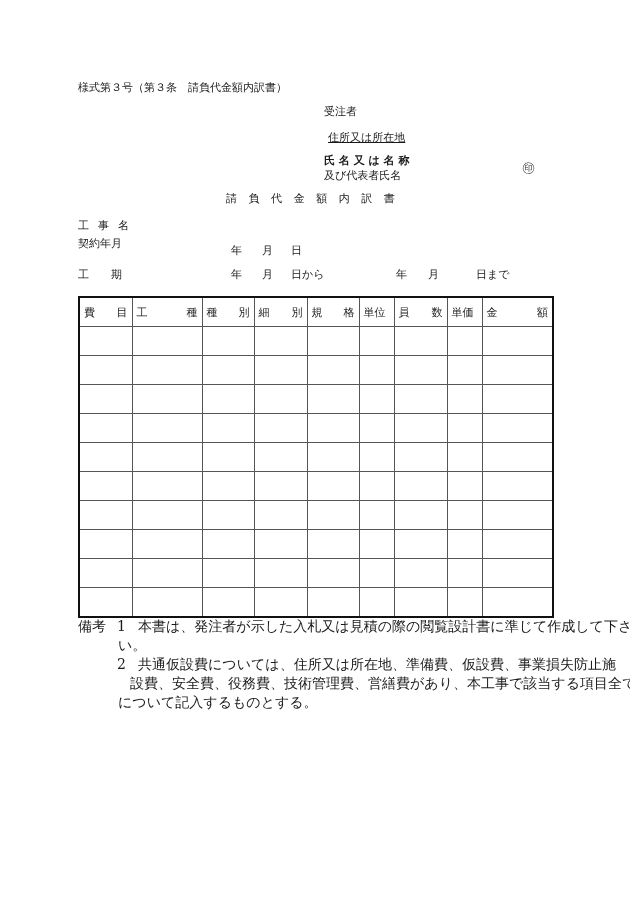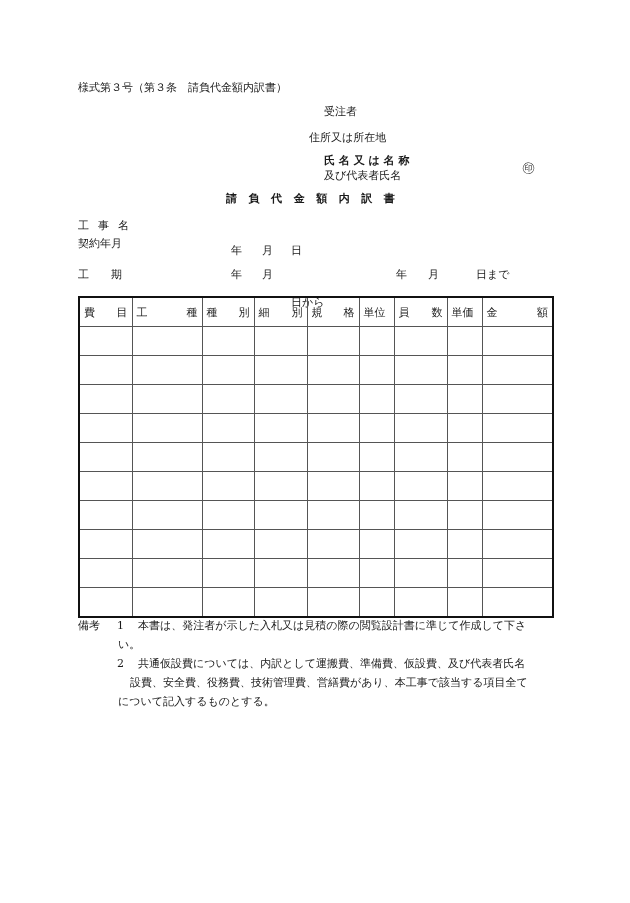--- a/index.html
+++ b/index.html
@@ -19,46 +19,46 @@
     border: 2px solid #111;
     table-layout: fixed;
   }
   table.breakdown th, table.breakdown td {
     border: 1px solid #555;
     padding: 0 4px; font-weight: normal; font-size: 11px;
     height: 28px;
   }
   table.breakdown th { height: 28px; }
   .th-inner { display: flex; justify-content: space-between; align-items: center; }
-  .note { position: absolute; line-height: 18.5px; font-size: 11px; white-space: nowrap; }
+  .note { position: absolute; line-height: 18.5px; font-size: 14px; white-space: nowrap; }
 </style>
 </head>
 <body>
 
 <div class="abs title" style="left:78px; top:81px;">様式第３号（第３条　請負代金額内訳書）</div>
 
 <div class="abs" style="left:324px; top:105px;">受注者</div>
-<div class="abs" style="left:309px; top:131px;">住所又は所在地</div>
+<div class="abs" style="left:328px; top:131px;text-decoration:underline;">住所又は所在地</div>
 <div class="abs" style="left:324px; top:154px;font-weight:bold;">氏 名 又 は 名 称</div>
 <div class="abs" style="left:324px; top:169px;">及び代表者氏名</div>
 <div class="abs hanko" style="left:522px; top:161px;">㊞</div>
 
-<div class="abs doc-title" style="left:226px; top:192px;font-weight:bold;">請負代金額内訳書</div>
+<div class="abs doc-title" style="left:226px; top:192px;">請負代金額内訳書</div>
 
 <div class="abs" style="left:78px; top:219px; letter-spacing:0.25em;">工 事 名</div>
 
 <div class="abs" style="left:78px; top:237px;">契約年月</div>
 <div class="abs" style="left:231px; top:244px;">年</div>
 <div class="abs" style="left:262px; top:244px;">月</div>
 <div class="abs" style="left:291px; top:244px;">日</div>
 
 <div class="abs" style="left:78px; top:268px;">工　　期</div>
 <div class="abs" style="left:231px; top:268px;">年</div>
 <div class="abs" style="left:262px; top:268px;">月</div>
-<div class="abs" style="left:291px; top:268px;margin-top:28px;">日から</div>
+<div class="abs" style="left:291px; top:268px;">日から</div>
 <div class="abs" style="left:396px; top:268px;">年</div>
 <div class="abs" style="left:428px; top:268px;">月</div>
 <div class="abs" style="left:476px; top:268px;">日まで</div>
 
 <table class="breakdown">
   <colgroup>
     <col style="width:53px">
       <col style="width:70px">
       <col style="width:52px">
       <col style="width:53px">
@@ -238,15 +238,15 @@
         <td></td>
       </tr>
     </tbody>
 </table>
 
 <div class="note" style="left:78px; top:617px;">備考</div>
 <div class="note" style="left:117px; top:617px;">1</div>
 <div class="note" style="left:138px; top:617px;">本書は、発注者が示した入札又は見積の際の閲覧設計書に準じて作成して下さ</div>
 <div class="note" style="left:118px; top:636px;">い。</div>
 <div class="note" style="left:117px; top:655px;">2</div>
-<div class="note" style="left:138px; top:655px;">共通仮設費については、内訳として運搬費、準備費、仮設費、及び代表者氏名</div>
+<div class="note" style="left:138px; top:655px;">共通仮設費については、住所又は所在地、準備費、仮設費、事業損失防止施</div>
 <div class="note" style="left:118px; top:674px;margin-left:12px;">設費、安全費、役務費、技術管理費、営繕費があり、本工事で該当する項目全て</div>
 <div class="note" style="left:118px; top:693px;">について記入するものとする。</div>
 
 </body></html>

